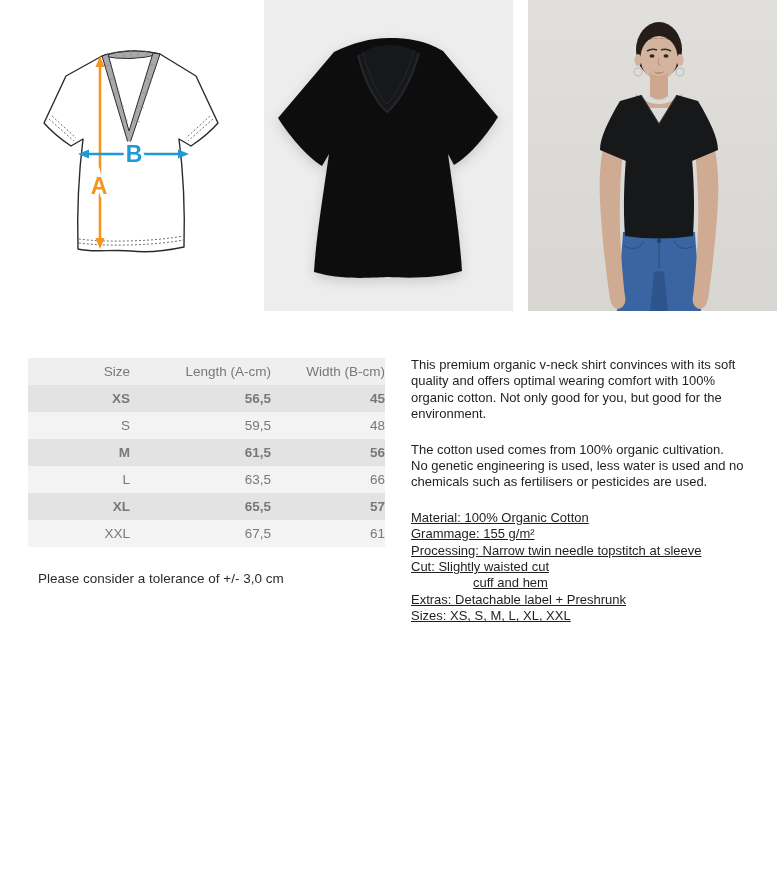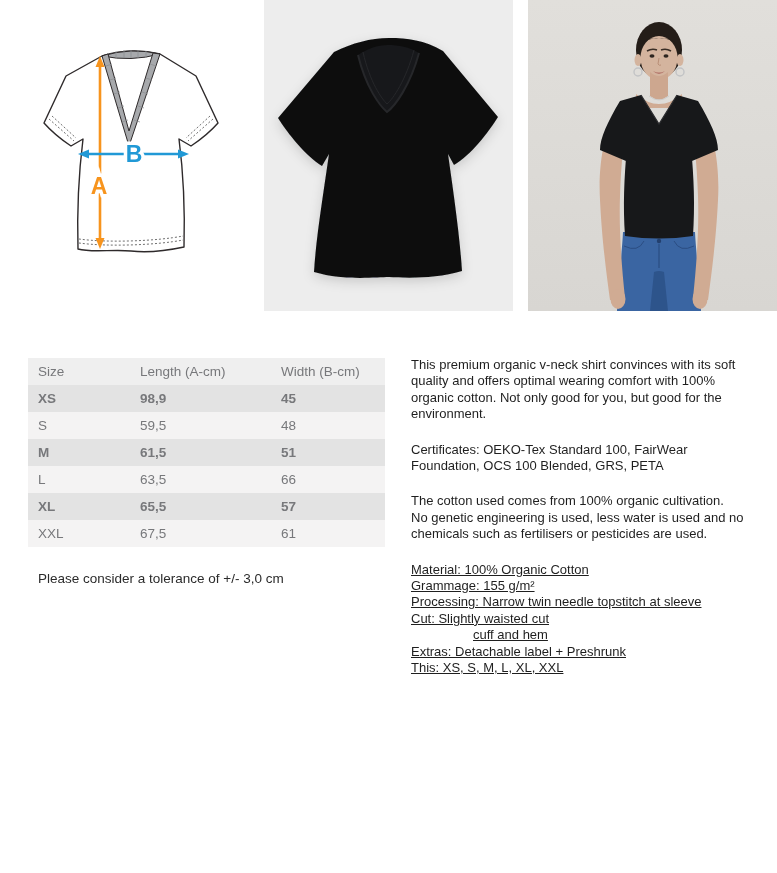--- a/index.html
+++ b/index.html
@@ -16,21 +16,21 @@
   #product-panel  { left:264px; width:249px; background:#EDEDED; }
   #model-panel    { left:528px; width:249px; background:#DEDCD8; }
   .panel svg { display:block; }
 
   
   #size-table {
     position:absolute; left:28px; top:358px; width:357px;
     font-size:13.5px; color:#77787B;
   }
   .trow { display:grid; grid-template-columns:102px 141px 114px; height:27px; align-items:center; }
-  .trow > div { padding-left:10px; white-space:nowrap; }
+  .trow > div { white-space:nowrap;text-align:right; }
   .trow.head  { background:#EFEFEF; }
   .trow.dark  { background:#E3E3E3;font-weight:bold; }
   .trow.light { background:#F4F3F3; }
 
   
   #tolerance {
     position:absolute; left:38px; top:571px;
     font-size:13.5px; color:#2B2B2B;
   }
 
@@ -192,32 +192,32 @@
   </div>
 
   <div id="size-table">
     <div class="trow head">
       <div>Size</div>
       <div>Length (A-cm)</div>
       <div>Width (B-cm)</div>
     </div>
     <div class="trow dark">
       <div>XS</div>
-      <div>98,9</div>
+      <div>56,5</div>
       <div>45</div>
     </div>
     <div class="trow light">
       <div>S</div>
       <div>59,5</div>
       <div>48</div>
     </div>
     <div class="trow dark">
       <div>M</div>
       <div>61,5</div>
-      <div>51</div>
+      <div>56</div>
     </div>
     <div class="trow light">
       <div>L</div>
       <div>63,5</div>
       <div>66</div>
     </div>
     <div class="trow dark">
       <div>XL</div>
       <div>65,5</div>
       <div>57</div>
@@ -226,25 +226,24 @@
       <div>XXL</div>
       <div>67,5</div>
       <div>61</div>
     </div>
   </div>
 
   <div id="tolerance">Please consider a tolerance of +/- 3,0 cm</div>
 
   <div id="description">
     <p>This premium organic v-neck shirt convinces with its soft quality and offers optimal wearing comfort with 100% organic cotton. Not only good for you, but good for the environment.</p>
-    <p>Certificates: OEKO-Tex Standard 100, FairWear Foundation, OCS 100 Blended, GRS, PETA</p>
     <p>The cotton used comes from 100% organic cultivation.
 No genetic engineering is used, less water is used and no chemicals such as fertilisers or pesticides are used.</p>
     <div class="spec-line">Material: 100% Organic Cotton</div>
     <div class="spec-line">Grammage: 155 g/m²</div>
     <div class="spec-line">Processing: Narrow twin needle topstitch at sleeve</div>
     <div class="spec-line">Cut: Slightly waisted cut</div>
     <div class="spec-line indent">cuff and hem</div>
     <div class="spec-line">Extras: Detachable label + Preshrunk</div>
-    <div class="spec-line">This: XS, S, M, L, XL, XXL</div>
+    <div class="spec-line">Sizes: XS, S, M, L, XL, XXL</div>
   </div>
 
 </div>
 
 </body></html>

